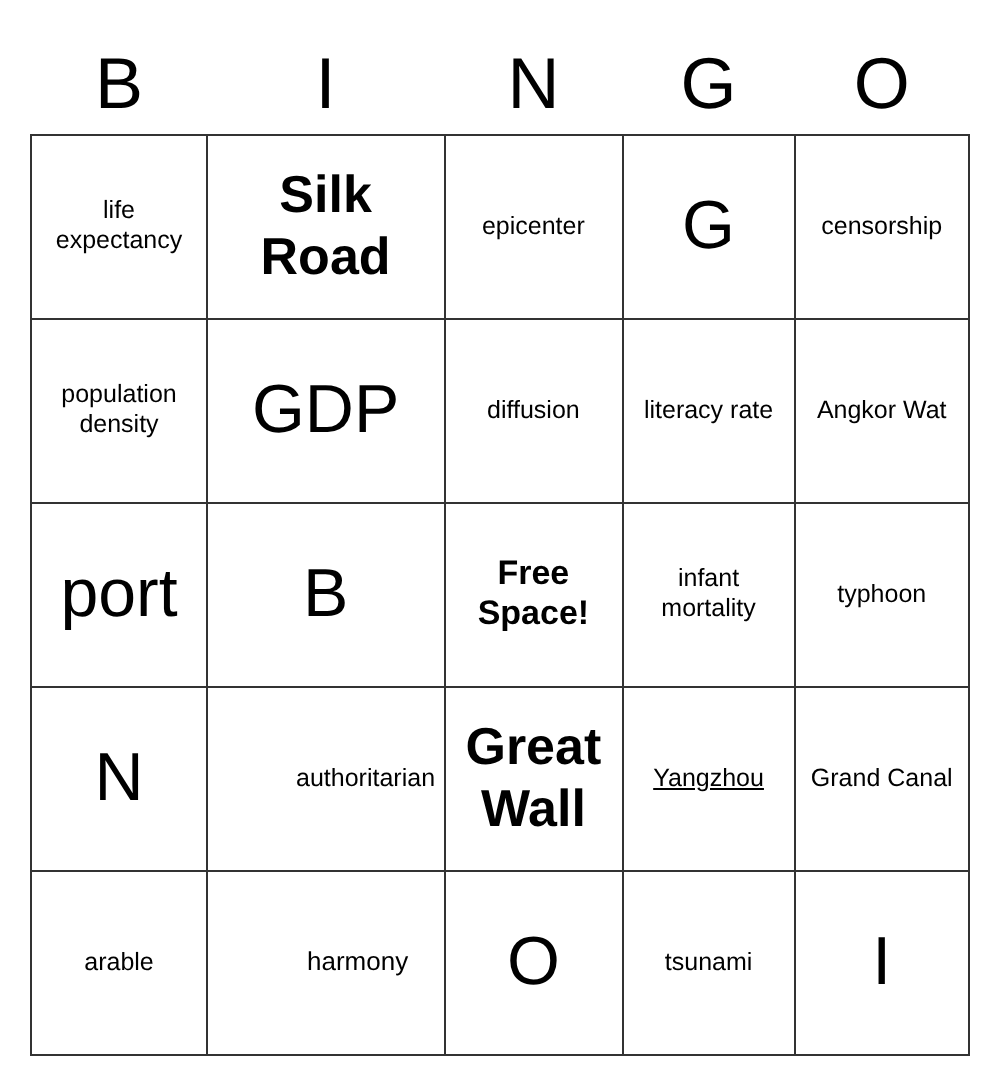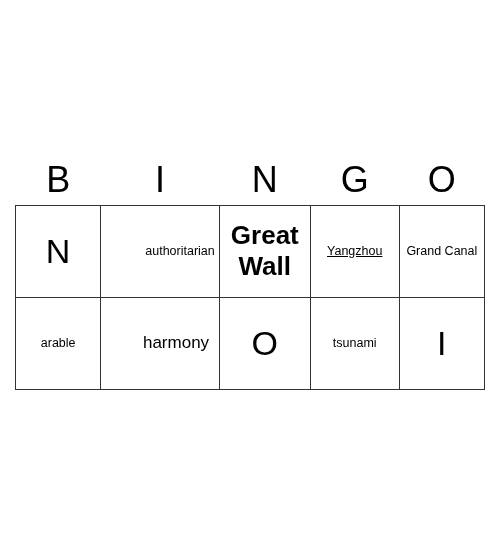--- a/index.html
+++ b/index.html
@@ -50,28 +50,49 @@
   <thead>
     <tr class="header-row">
       <th>B</th>
       <th>I</th>
       <th>N</th>
       <th>G</th>
       <th>O</th>
     </tr>
   </thead>
   <tbody id="bingo-body">
+  <tr>
+        <td style="font-size: 12.5px;"><span>life expectancy</span></td>
+        <td style="font-size: 26px; font-weight: bold;"><span>Silk Road</span></td>
+        <td style="font-size: 12.5px;"><span>epicenter</span></td>
+        <td style="font-size: 34px;"><span>G</span></td>
+        <td style="font-size: 12.5px;"><span>censorship</span></td>
+      </tr>
+      <tr>
+        <td style="font-size: 12.5px;"><span>population density</span></td>
+        <td style="font-size: 34px;"><span>GDP</span></td>
+        <td style="font-size: 12.5px;"><span>diffusion</span></td>
+        <td style="font-size: 12.5px;"><span>literacy rate</span></td>
+        <td style="font-size: 12.5px;"><span>Angkor Wat</span></td>
+      </tr>
+      <tr>
+        <td style="font-size: 34px;"><span>port</span></td>
+        <td style="font-size: 34px;"><span>B</span></td>
+        <td style="font-size: 17px; font-weight: bold;"><span>Free Space!</span></td>
+        <td style="font-size: 12.5px;"><span>infant mortality</span></td>
+        <td style="font-size: 12.5px;"><span>typhoon</span></td>
+      </tr>
       <tr>
         <td style="font-size: 34px;"><span>N</span></td>
         <td style="font-size: 12.5px; padding-left: 44px;"><span>authoritarian</span></td>
         <td style="font-size: 26px; font-weight: bold;"><span>Great Wall</span></td>
         <td style="font-size: 12.5px; text-decoration: underline;"><span>Yangzhou</span></td>
         <td style="font-size: 12.5px; margin-top: 30px;"><span>Grand Canal</span></td>
       </tr>
       <tr>
         <td style="font-size: 12.5px;"><span>arable</span></td>
-        <td style="font-size: 17px; padding-left: 36px;"><span>harmony</span></td>
+        <td style="font-size: 13px; padding-left: 36px;"><span>harmony</span></td>
         <td style="font-size: 34px;"><span>O</span></td>
         <td style="font-size: 12.5px;"><span>tsunami</span></td>
         <td style="font-size: 34px;"><span>I</span></td>
       </tr>
     </tbody>
 </table>
 
 </body></html>

